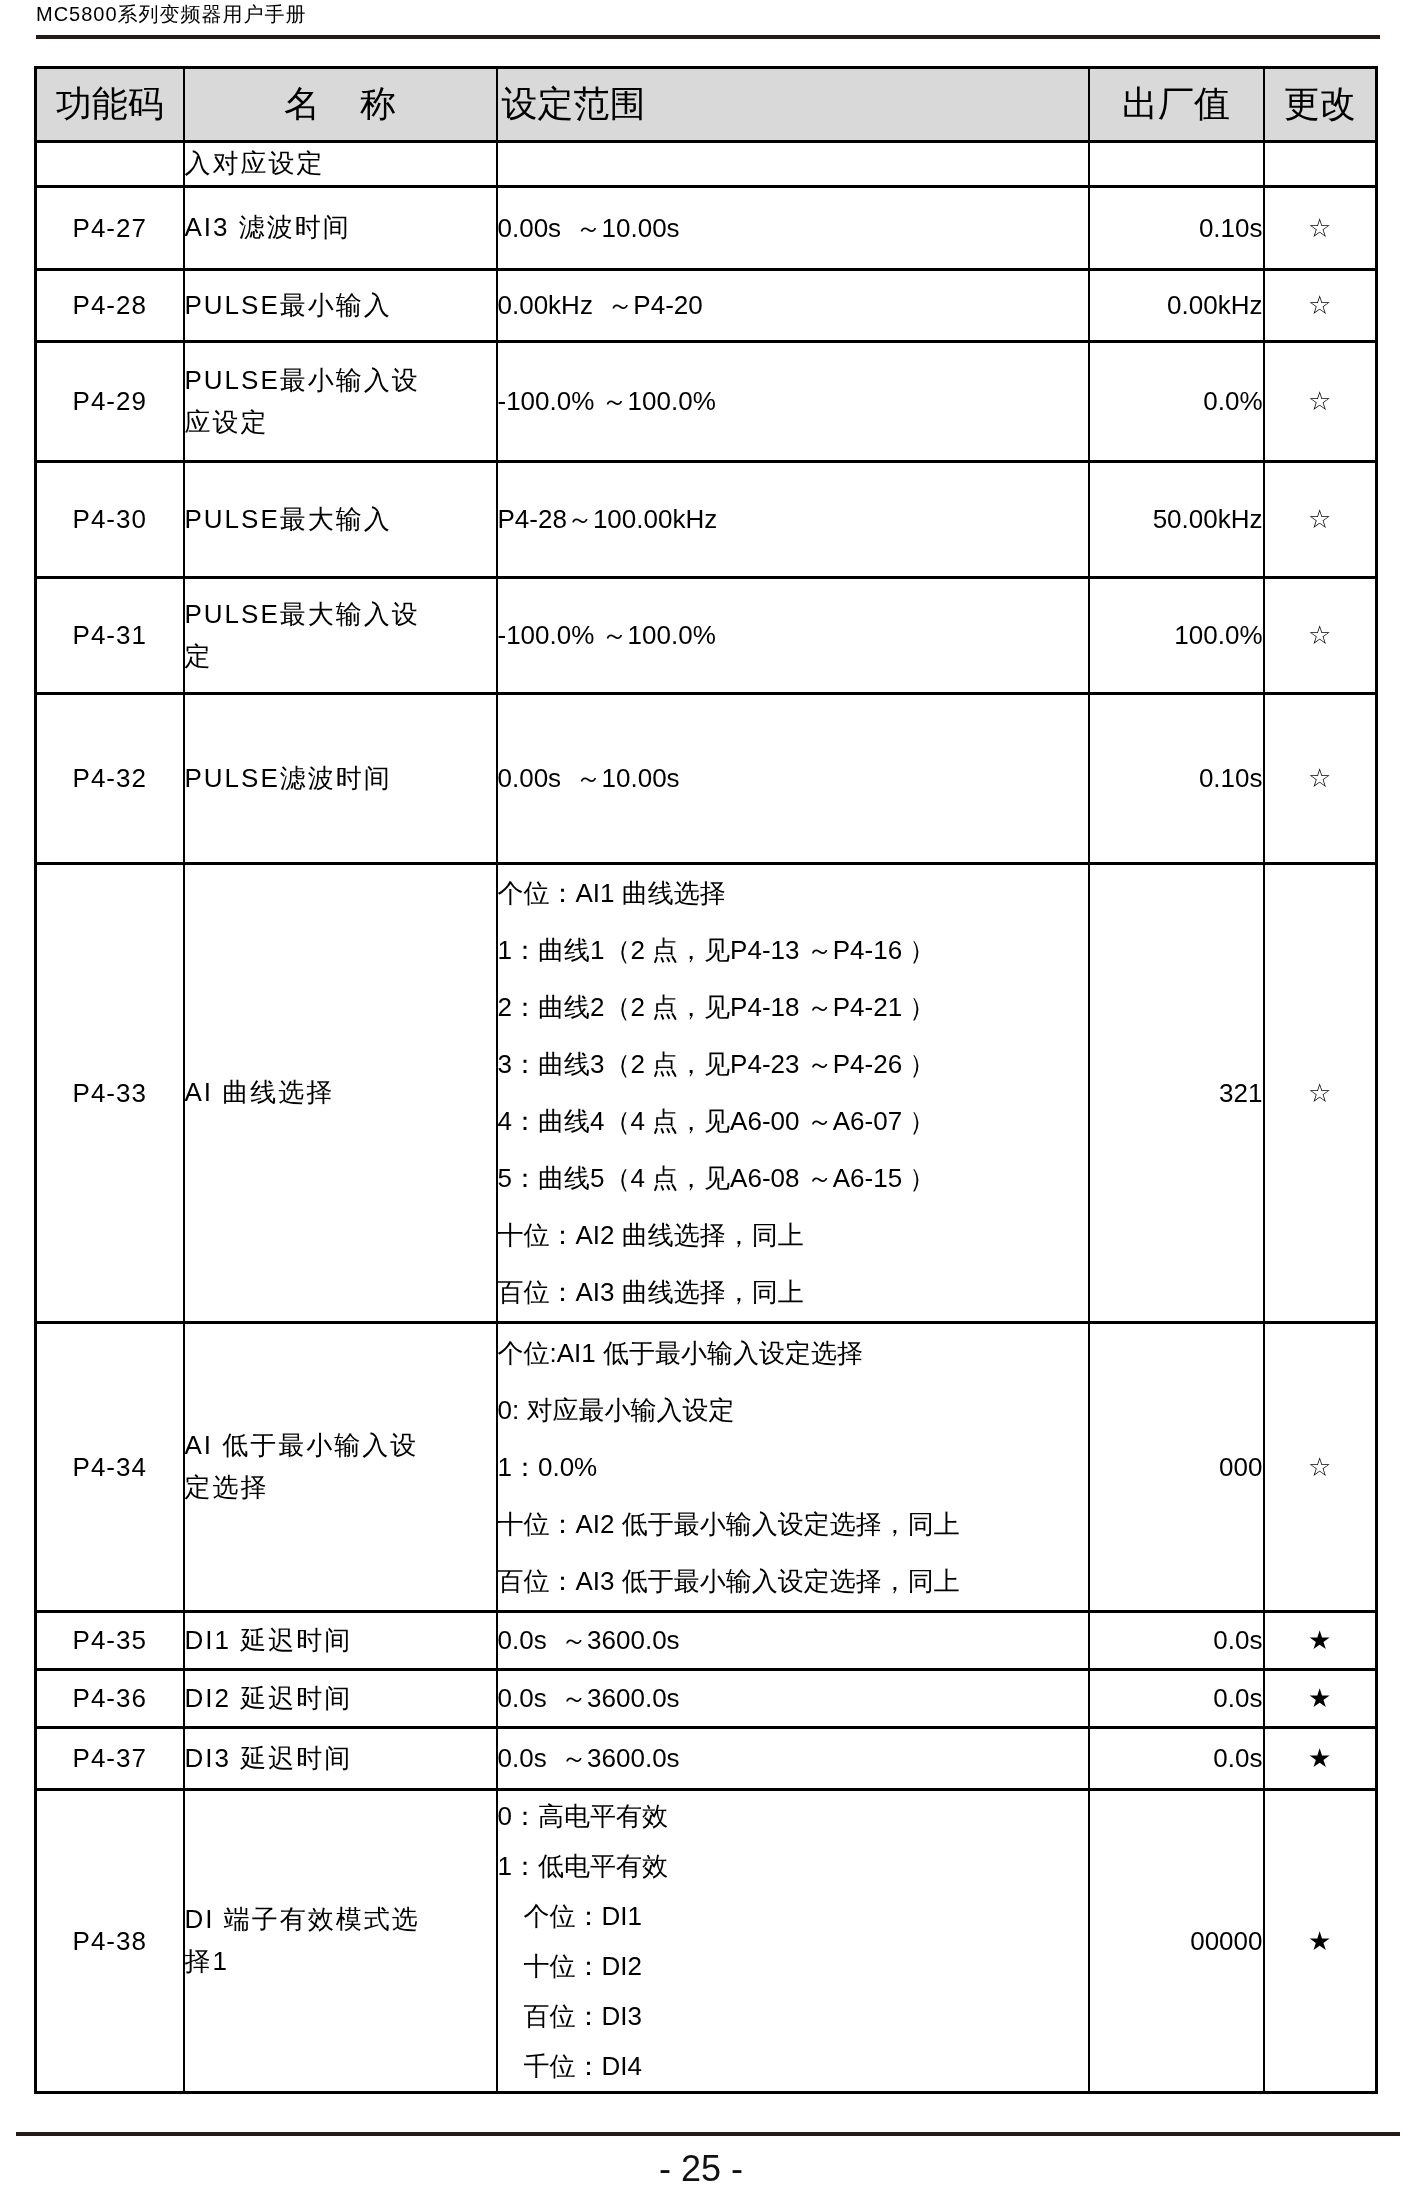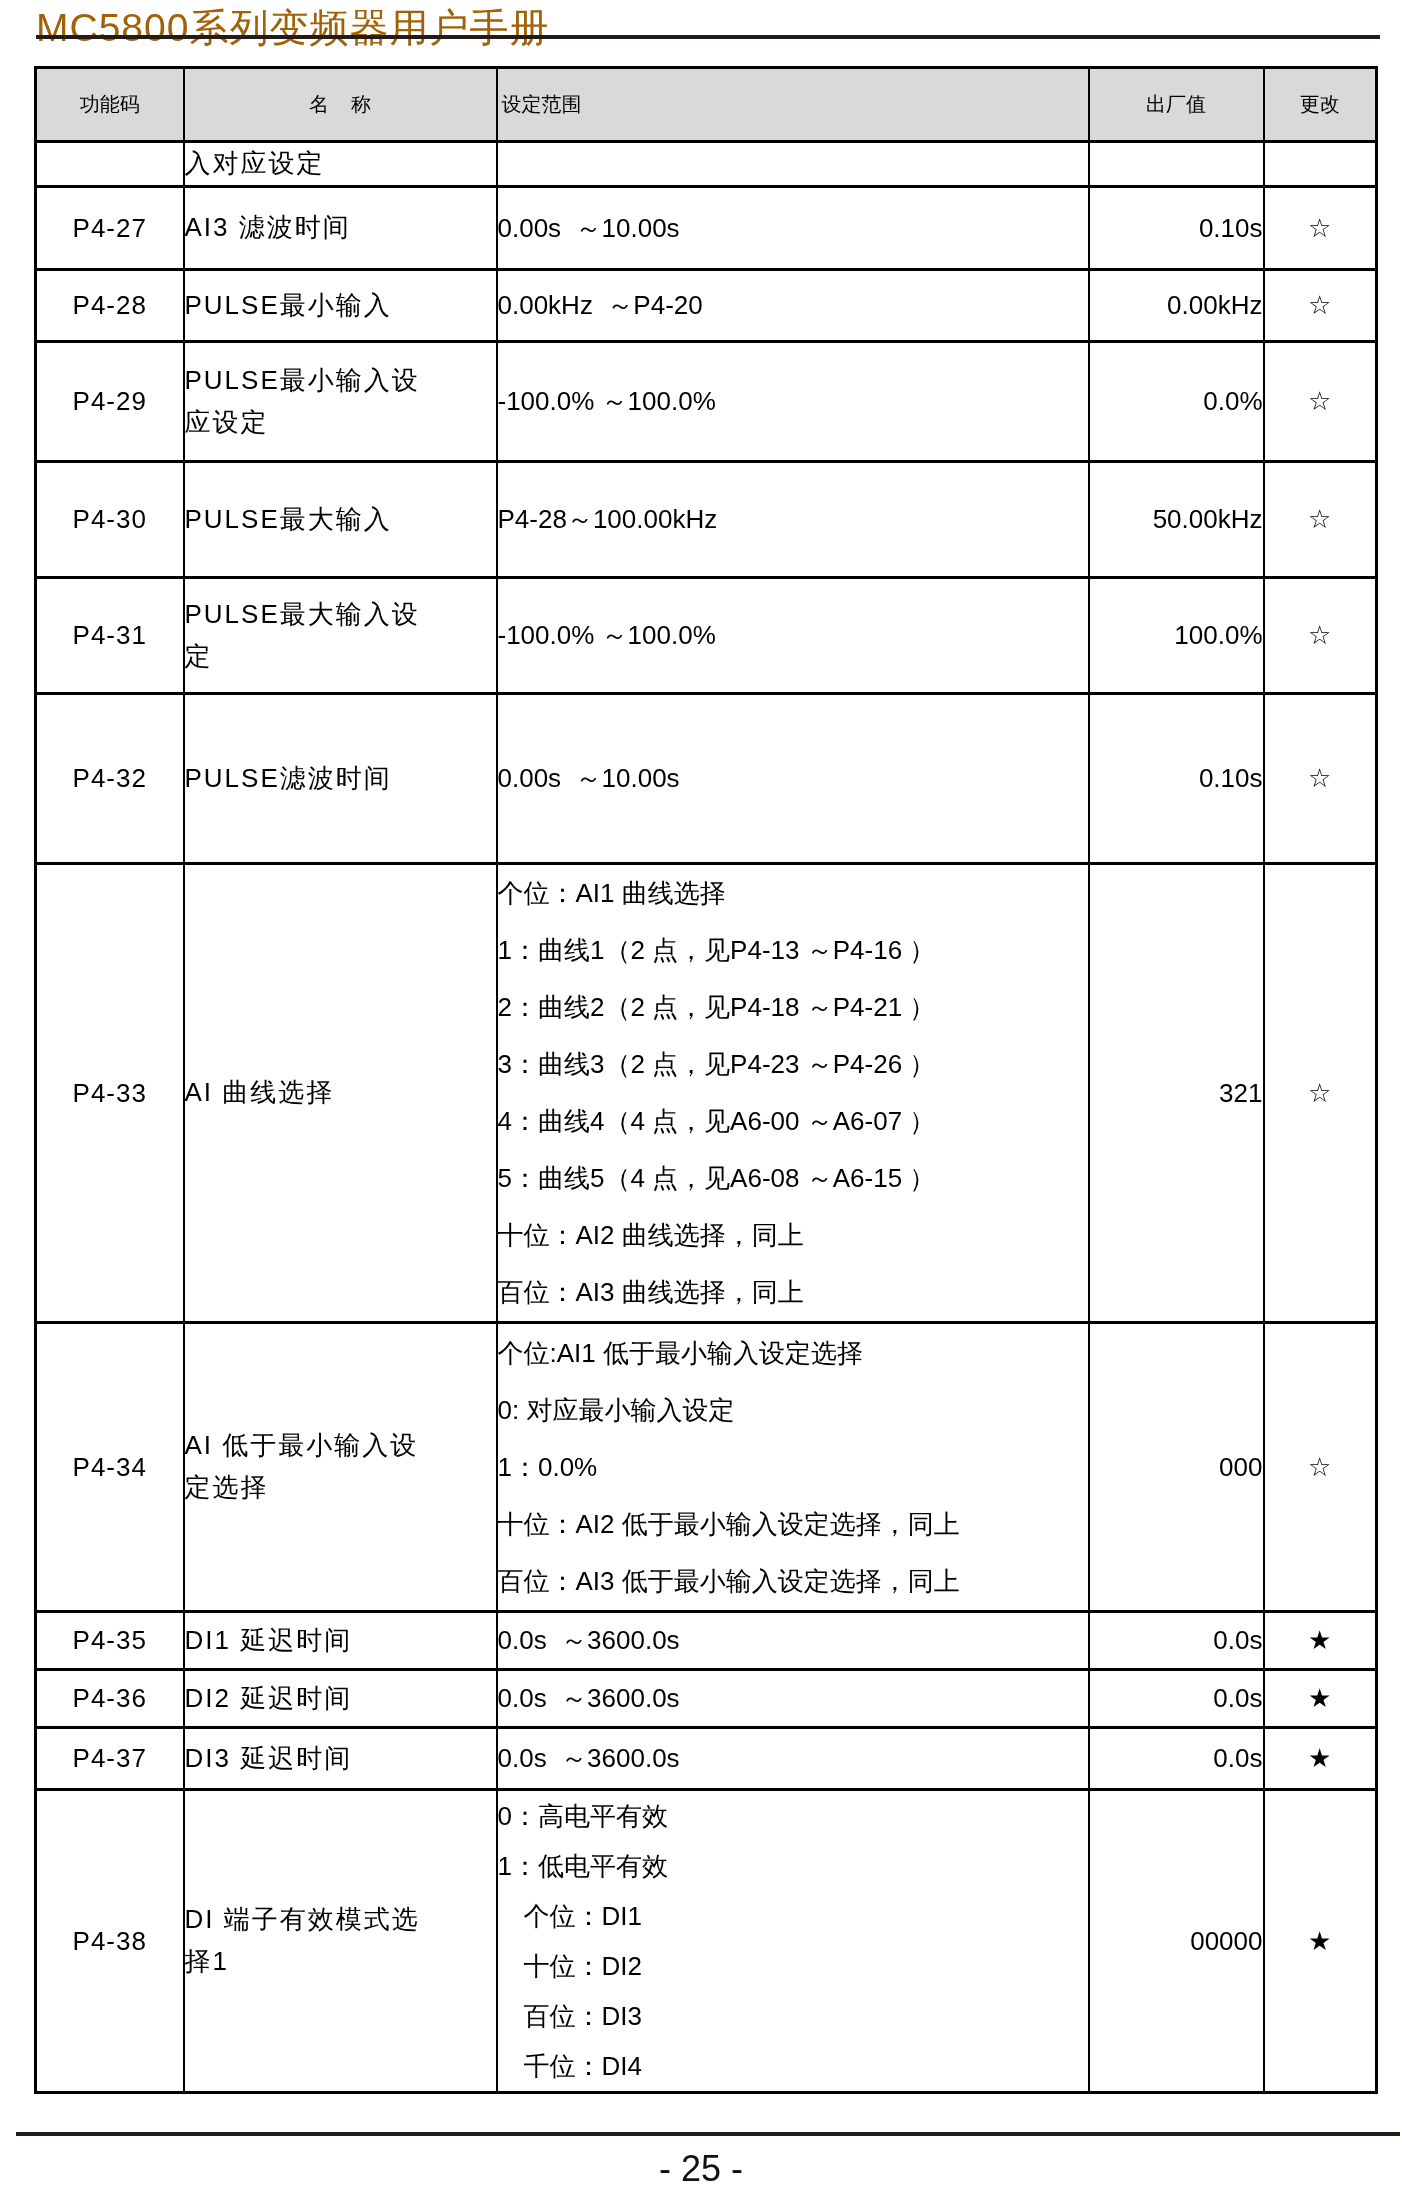--- a/index.html
+++ b/index.html
@@ -4,41 +4,41 @@
 <style>
   html,body { margin:0; padding:0; }
   body {
     width:1402px; height:2185px; position:relative;
     background:#ffffff; color:#000;
     font-family:"Liberation Sans","DejaVu Sans",sans-serif;
     overflow:hidden;
   }
   .doc-title {
     position:absolute; left:36px; top:1px;
-    font-size:39px; letter-spacing:1px; color:#a16207;
+    font-size:20px; letter-spacing:1px; color:#000000;
   }
   .rule { position:absolute; background:#241b16; }
   .rule-top { left:36px; top:35px; width:1344px; height:4px; }
   .rule-bottom { left:16px; top:2132px; width:1384px; height:4px; }
   .page-number {
     position:absolute; left:0; top:2148px; width:1402px;
     text-align:center; font-size:36px; color:#111;
   }
   table.param-table {
     position:absolute; left:34px; top:66px;
     border-collapse:collapse; table-layout:fixed;
     border:3px solid #000;
   }
   .param-table th, .param-table td {
     border-left:2px solid #000; border-right:2px solid #000;
     border-top:3px solid #000; border-bottom:3px solid #000;
     padding:0; vertical-align:middle; overflow:hidden;
   }
   .param-table thead th {
-    background:#d9d9d9; font-weight:normal; font-size:20px;
+    background:#d9d9d9; font-weight:normal; font-size:36px;
     text-align:center; white-space:pre;
   }
   .param-table th.th-range { text-align:left; padding-left:4px; }
   .param-table td { font-size:26px; }
   .c-code  { text-align:center; letter-spacing:1px; }
   .c-name  { text-align:left; padding-left:12px; white-space:pre-wrap;
              letter-spacing:2px; line-height:1.6; }
   .c-range { text-align:left; padding-left:14px; white-space:pre-wrap;
              font-size:27px; line-height:1.5;margin-top:24px; }
   .c-def   { text-align:right; }

